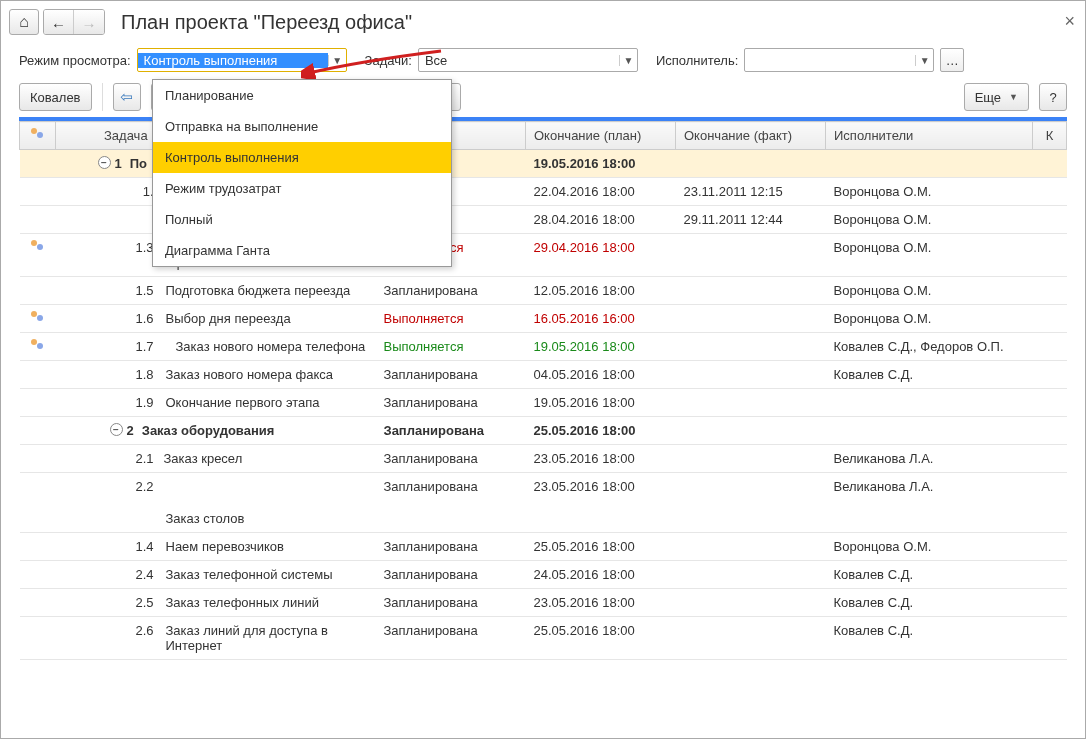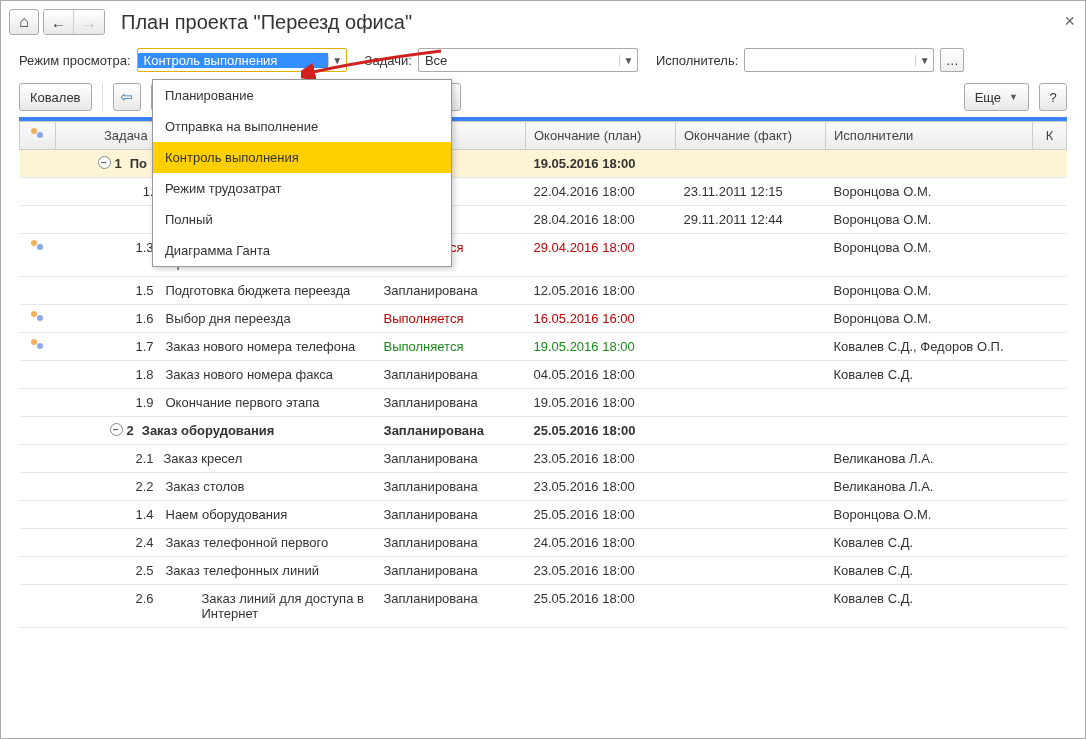--- a/index.html
+++ b/index.html
@@ -242,21 +242,21 @@
               <td><span class="red">16.05.2016 16:00</span></td>
               <td></td>
               <td>Воронцова О.М.</td>
               <td class="col-k"></td>
             </tr>
             <tr>
               <td style="text-align: center;"><span class="ic-people"></span></td>
               <td>
                 <div style="display: flex; align-items: flex-start; padding-left: 60px;">
                   <span class="num-col">1.7</span>
-                  <span style="margin-left: 6px; flex: 1 1 0%;">Заказ нового номера телефона</span>
+                  <span style="margin-left: 16px; flex: 1 1 0%;">Заказ нового номера телефона</span>
                 </div>
               </td>
               <td><span class="green">Выполняется</span></td>
               <td><span class="green">19.05.2016 18:00</span></td>
               <td></td>
               <td>Ковалев С.Д., Федоров О.П.</td>
               <td class="col-k"></td>
             </tr>
             <tr>
               <td style="text-align: center;"></td>
@@ -313,49 +313,49 @@
               <td><span>23.05.2016 18:00</span></td>
               <td></td>
               <td>Великанова Л.А.</td>
               <td class="col-k"></td>
             </tr>
             <tr>
               <td style="text-align: center;"></td>
               <td>
                 <div style="display: flex; align-items: flex-start; padding-left: 60px;">
                   <span class="num-col">2.2</span>
-                  <span style="margin-left: 6px; flex: 1 1 0%;">Заказ столов</span>
+                  <span style="margin-left: 6px; flex: 1 1 0%; margin-top: 32px;">Заказ столов</span>
                 </div>
               </td>
               <td><span>Запланирована</span></td>
               <td><span>23.05.2016 18:00</span></td>
               <td></td>
               <td>Великанова Л.А.</td>
               <td class="col-k"></td>
             </tr>
             <tr>
               <td style="text-align: center;"></td>
               <td>
                 <div style="display: flex; align-items: flex-start; padding-left: 60px;">
                   <span class="num-col">1.4</span>
-                  <span style="margin-left: 6px; flex: 1 1 0%;">Наем оборудования</span>
+                  <span style="margin-left: 6px; flex: 1 1 0%;">Наем перевозчиков</span>
                 </div>
               </td>
               <td><span>Запланирована</span></td>
               <td><span>25.05.2016 18:00</span></td>
               <td></td>
               <td>Воронцова О.М.</td>
               <td class="col-k"></td>
             </tr>
             <tr>
               <td style="text-align: center;"></td>
               <td>
                 <div style="display: flex; align-items: flex-start; padding-left: 60px;">
                   <span class="num-col">2.4</span>
-                  <span style="margin-left: 6px; flex: 1 1 0%;">Заказ телефонной первого</span>
+                  <span style="margin-left: 6px; flex: 1 1 0%;">Заказ телефонной системы</span>
                 </div>
               </td>
               <td><span>Запланирована</span></td>
               <td><span>24.05.2016 18:00</span></td>
               <td></td>
               <td>Ковалев С.Д.</td>
               <td class="col-k"></td>
             </tr>
             <tr>
               <td style="text-align: center;"></td>
@@ -367,21 +367,21 @@
               </td>
               <td><span>Запланирована</span></td>
               <td><span>23.05.2016 18:00</span></td>
               <td></td>
               <td>Ковалев С.Д.</td>
               <td class="col-k"></td>
             </tr>
             <tr>
               <td style="text-align: center;"></td>
               <td>
-                <div style="display: flex; align-items: flex-start; padding-left: 60px; gap: 36px;">
+                <div style="display: flex; align-items: flex-start; padding-left: 60px;">
                   <span class="num-col">2.6</span>
                   <span style="margin-left: 6px; flex: 1 1 0%;">Заказ линий для доступа в Интернет</span>
                 </div>
               </td>
               <td><span>Запланирована</span></td>
               <td><span>25.05.2016 18:00</span></td>
               <td></td>
               <td>Ковалев С.Д.</td>
               <td class="col-k"></td>
             </tr>

